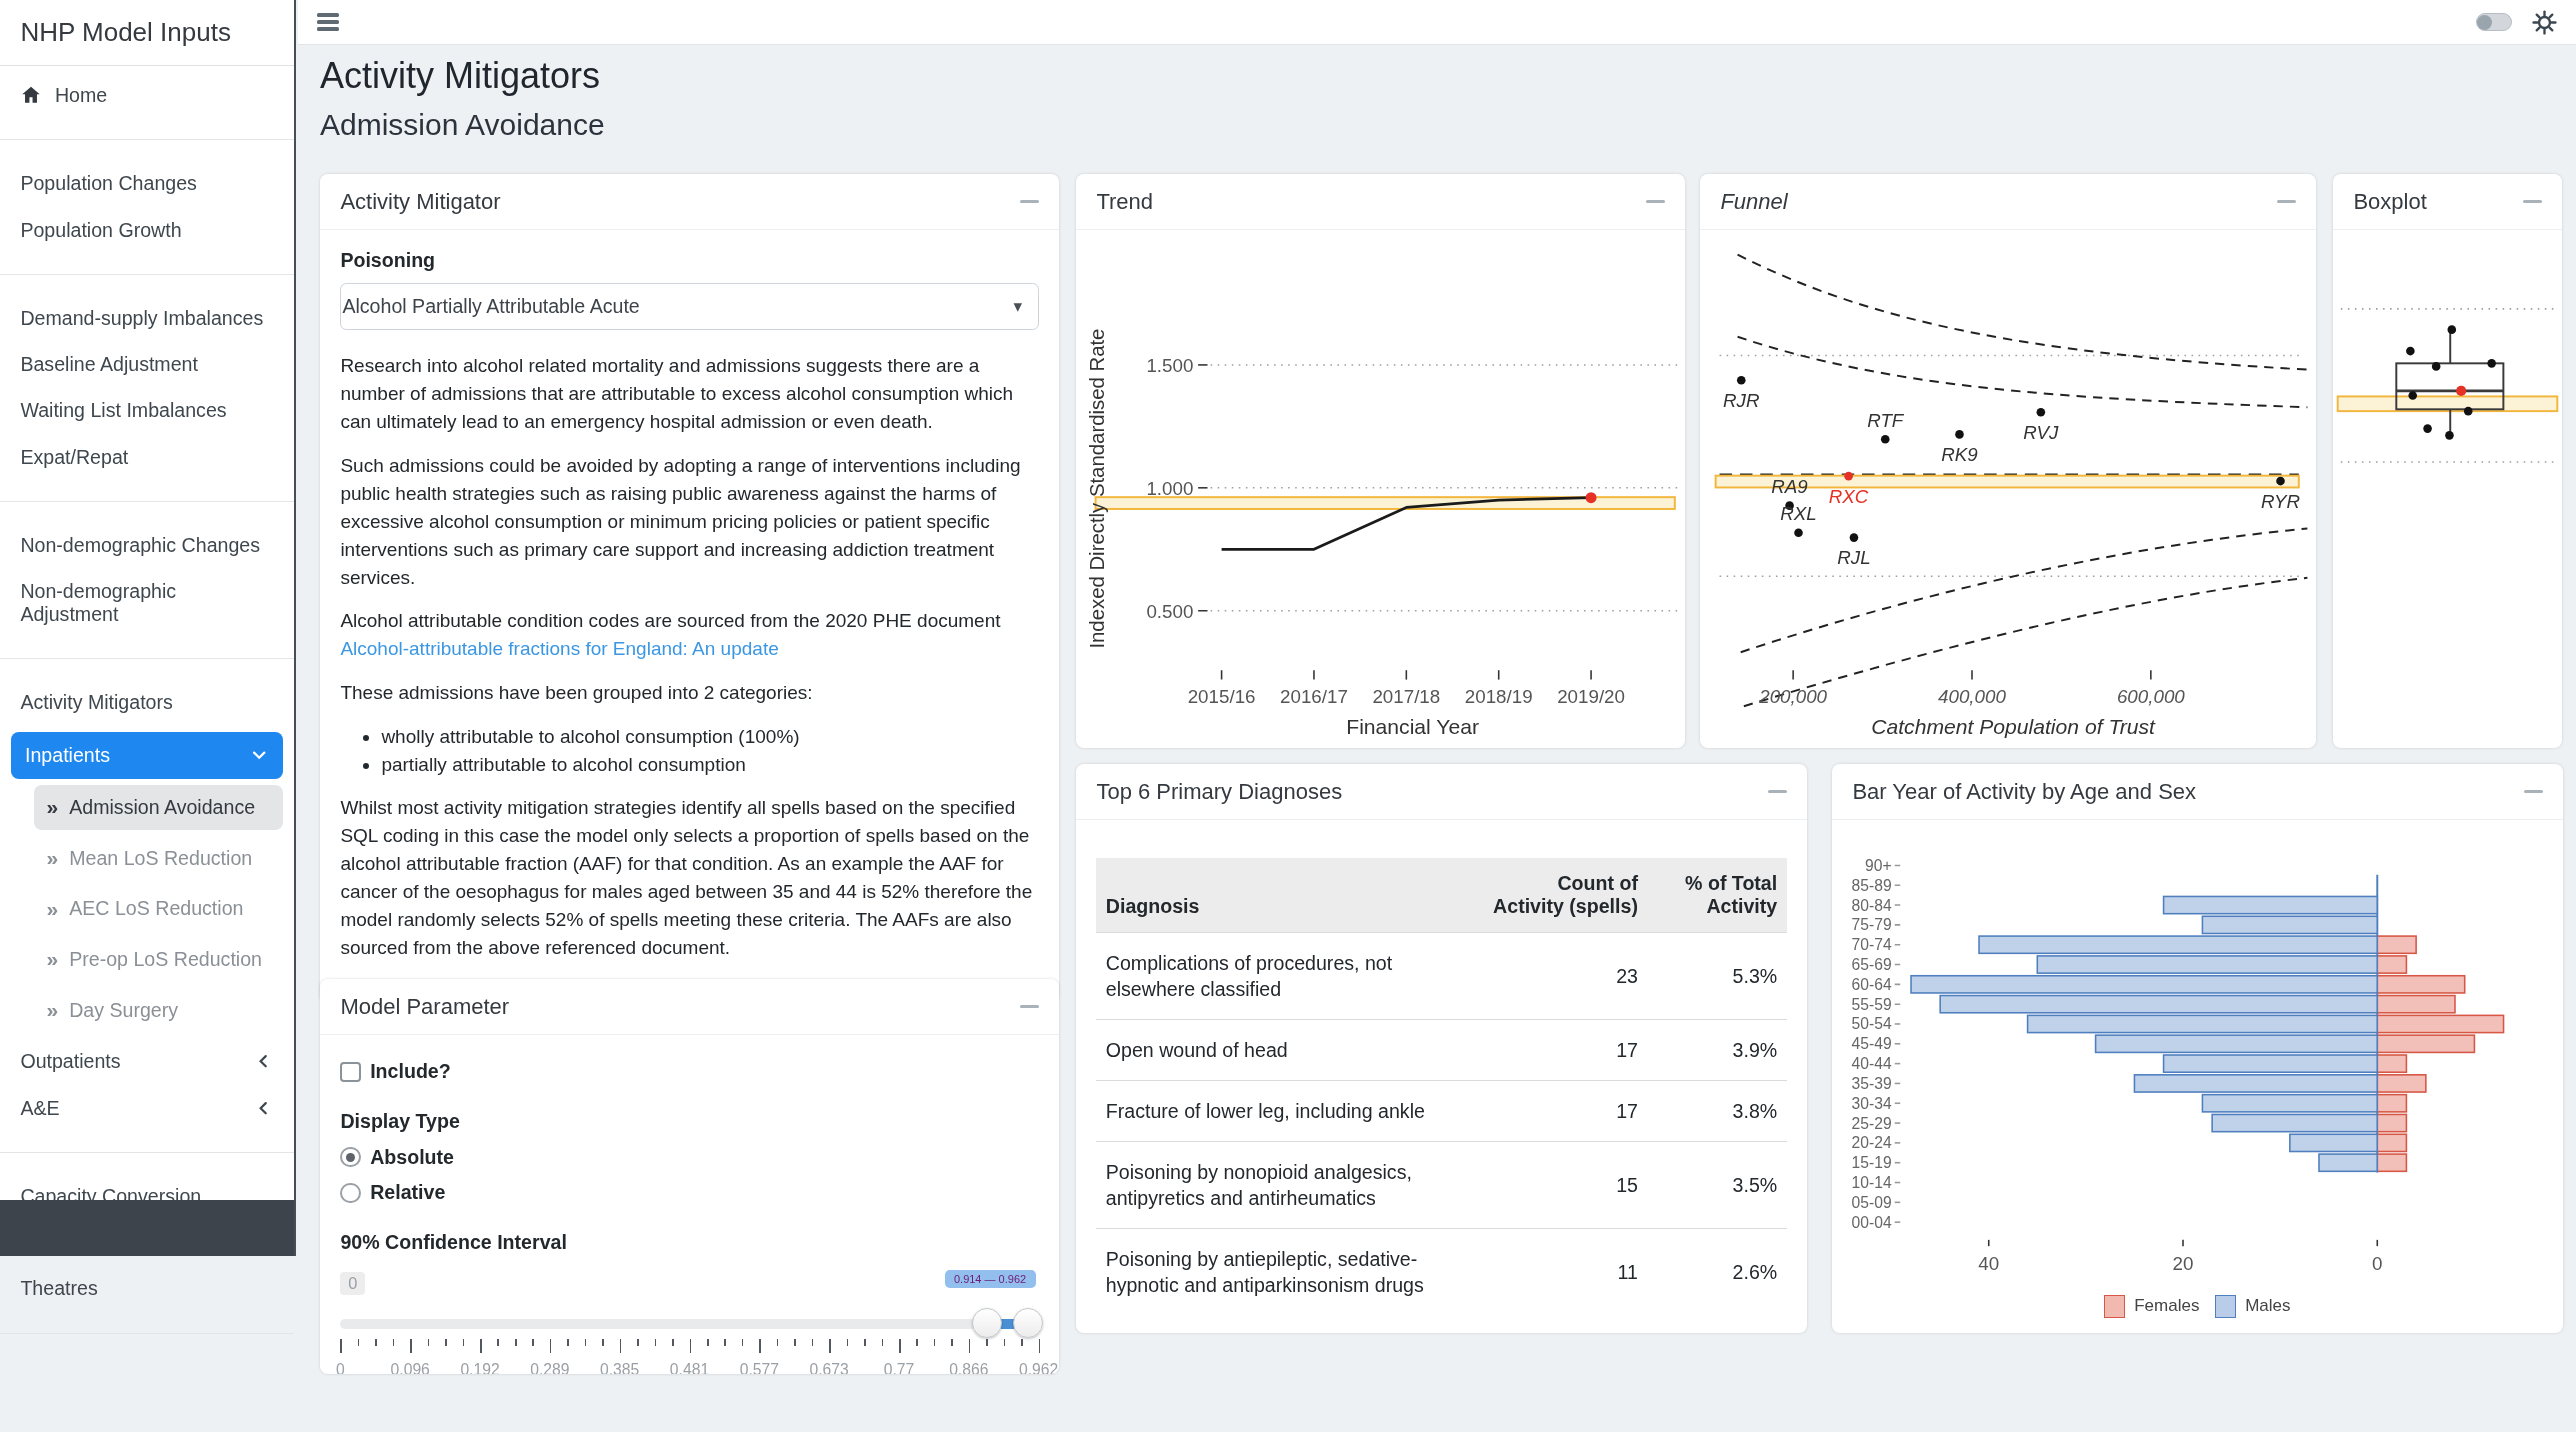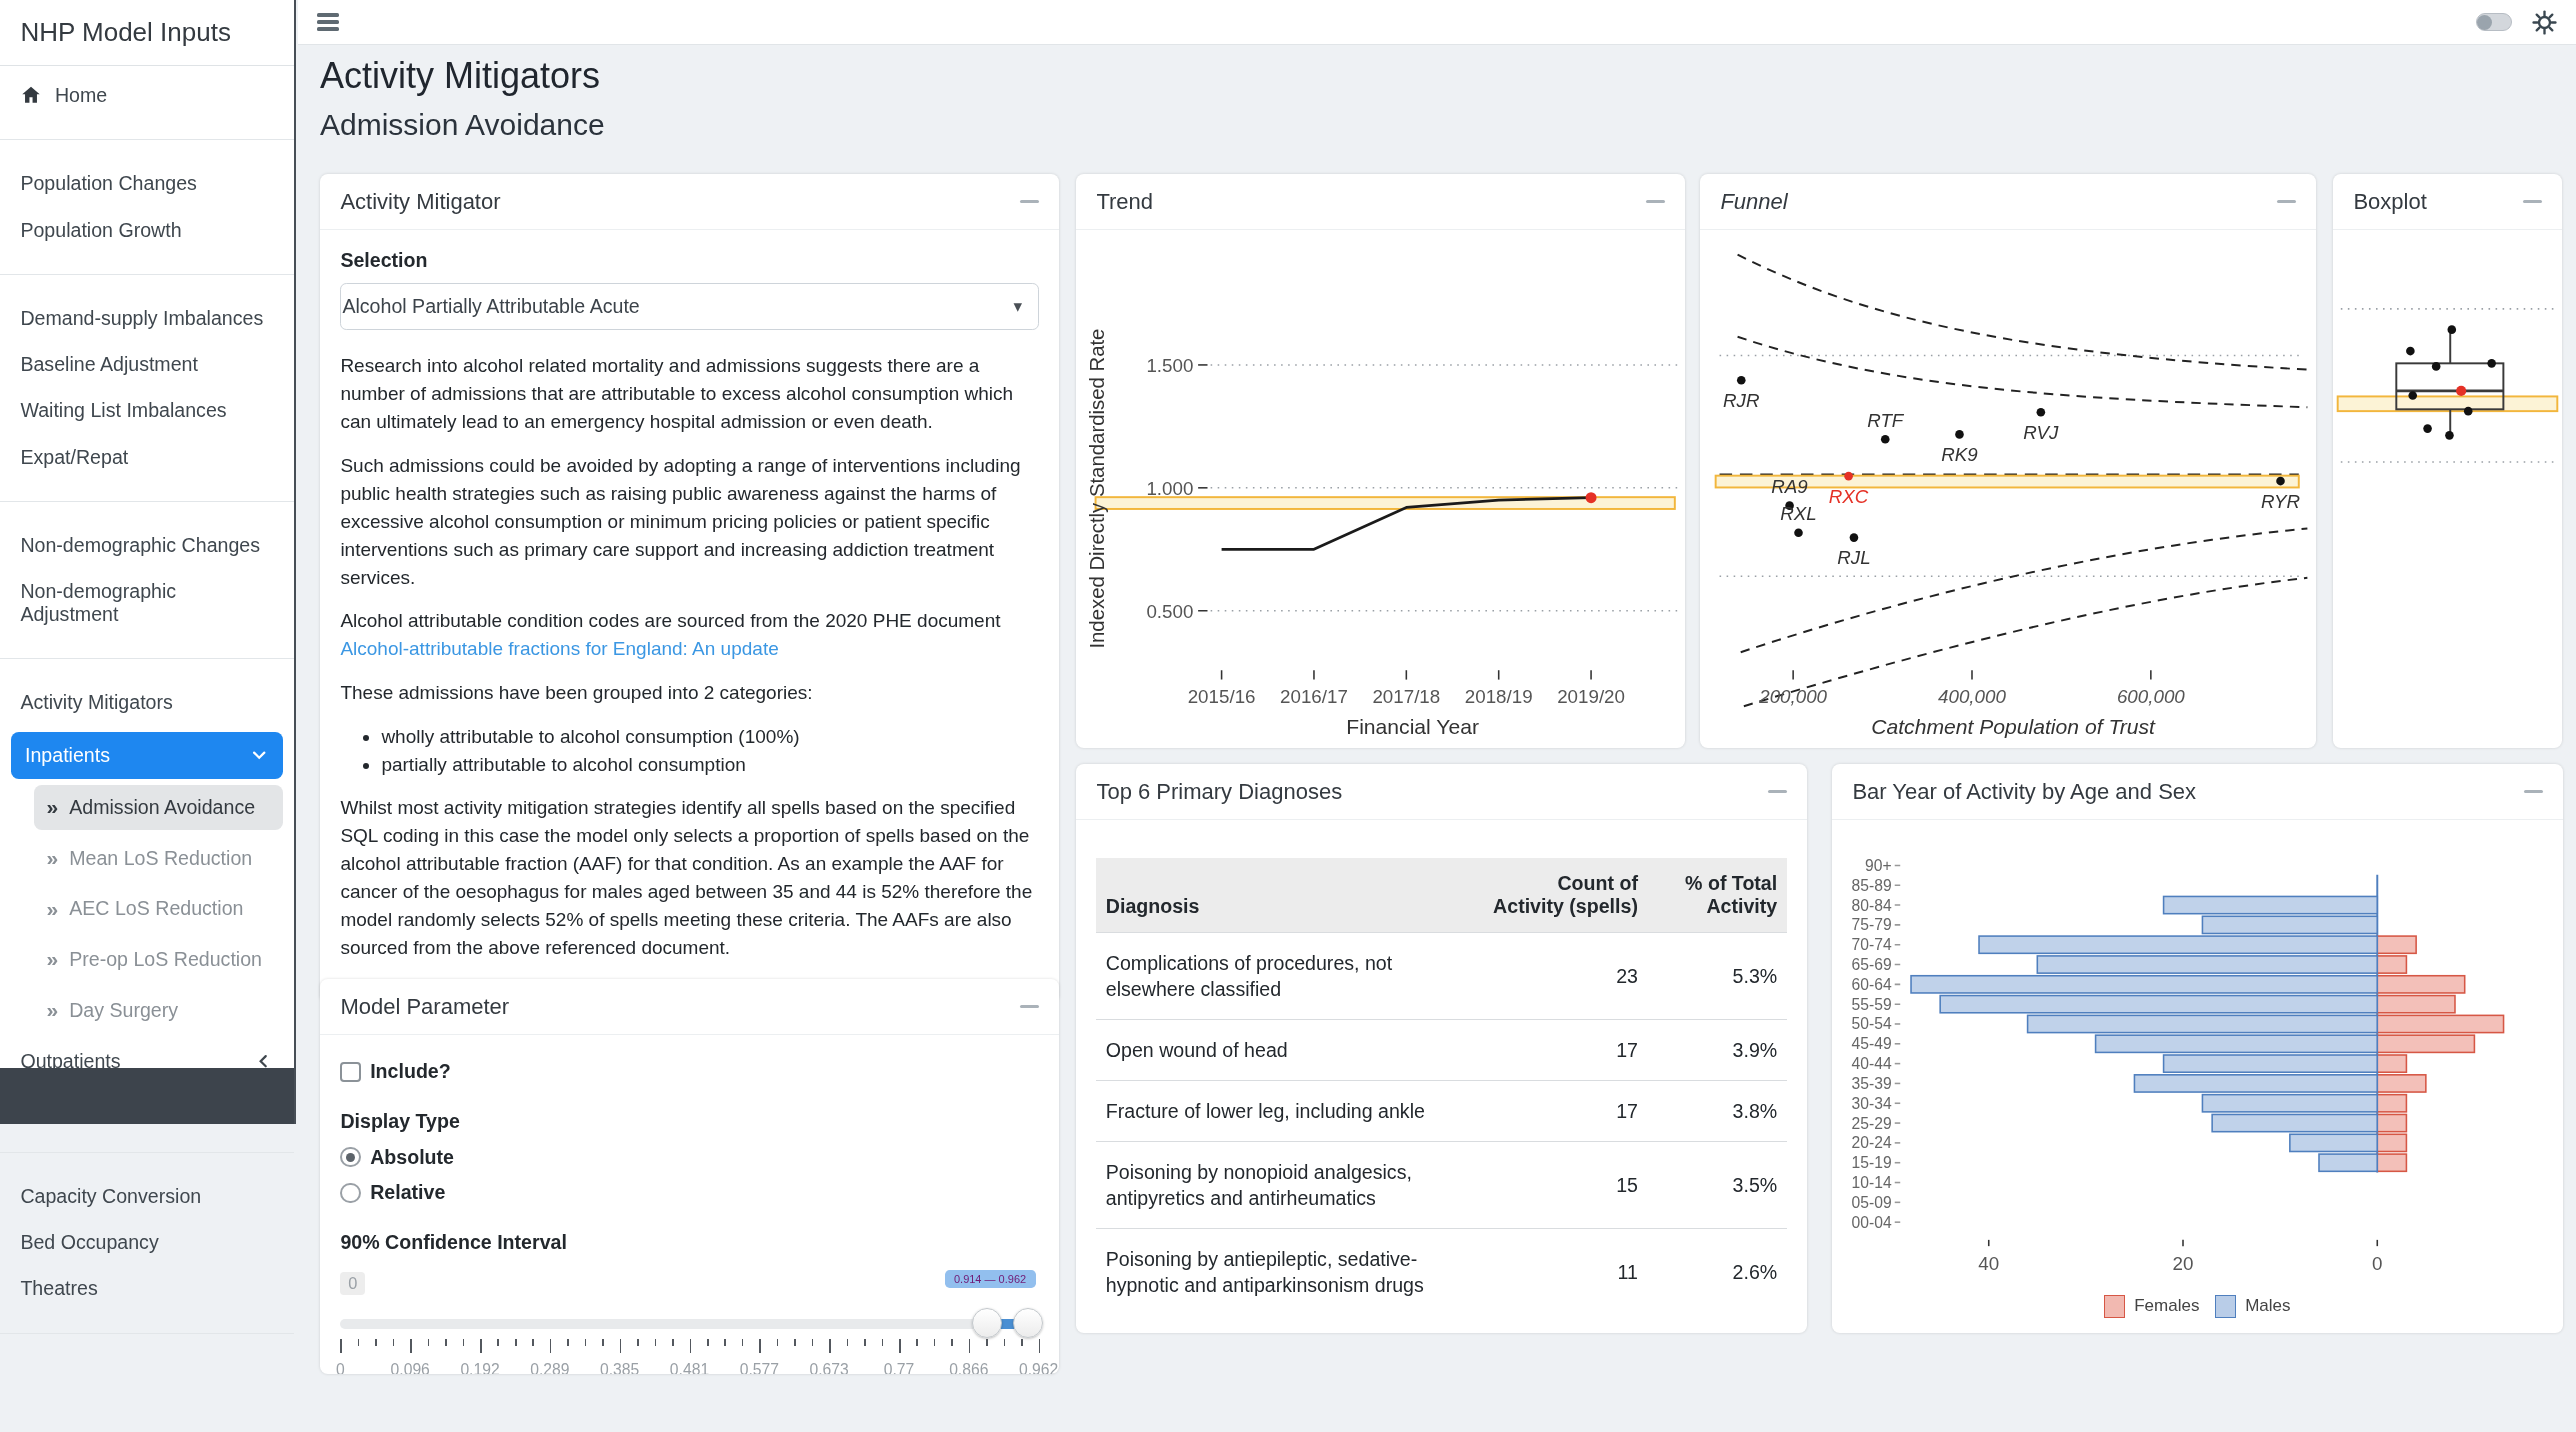--- a/index.html
+++ b/index.html
@@ -1,21 +1,21 @@
 <!DOCTYPE html>
 <html style="font-size:12.5px"><head>
 <meta charset="utf-8">
 <style>
   * { margin:0; padding:0; box-sizing:border-box; }
   html,body { width:2576px; height:1433px; overflow:hidden;
               font-family:"Liberation Sans","DejaVu Sans",sans-serif; background:#eef1f4; color:#23282d; }
   #app { position:relative; width:2576px; height:1433px; }
 
   
-  .sidebar { position:absolute; left:0; top:0; width:296px; height:1124px; background:#fff;
+  .sidebar { position:absolute; left:0; top:0; width:296px; height:1256px; background:#fff;
              border-right:2.3px solid #474e56; z-index:5; }
   .brand { padding:17px 20.4px; font-size:26px; color:#343a40; border-bottom:0.8px solid #dfe3e6; height:66px; }
   .side-menu { padding-top:6.3px; }
   .side-link { display:flex; align-items:center; padding:11.7px 20.4px; font-size:19.6px; color:#3f474e; cursor:pointer; }
   .side-link .lbl { flex:1; }
   .side-link.active { background:#1e87f0; color:#fff; border-radius:7.8px; margin:6.3px 11px; padding:11.7px 14px; }
   .side-divider { border-top:0.8px solid #e2e6e9; margin:20.4px 0; }
   .sub-link { display:flex; align-items:center; margin:6.3px 11px 6.3px 34px; padding:10.2px 12.5px;
               color:#8a9096; font-size:19.6px; border-radius:7.8px; cursor:pointer; }
   .sub-link.active { background:#e3e5e7; color:#343a40; }
@@ -229,21 +229,21 @@
     <h1>Activity Mitigators</h1>
     <h2>Admission Avoidance</h2>
   </div>
 
   <section class="card" id="card-mitigator">
     <div class="card-head">
       <span>Activity Mitigator</span>
       <span class="minus"></span>
     </div>
     <div class="card-body card-text">
-      <div class="fld-label">Selection</div>
+      <div class="fld-label">Poisoning</div>
       <div class="select">
         <span>Alcohol Partially Attributable Acute</span>
         <span class="caret">▾</span>
       </div>
       <p>Research into alcohol related mortality and admissions suggests there are a number of admissions that are attributable to excess alcohol consumption which can ultimately lead to an emergency hospital admission or even death.</p>
       <p>Such admissions could be avoided by adopting a range of interventions including public health strategies such as raising public awareness against the harms of excessive alcohol consumption or minimum pricing policies or patient specific interventions such as primary care support and increasing addiction treatment services.</p>
       <p><span>Alcohol attributable condition codes are sourced from the 2020 PHE document </span><a>Alcohol-attributable fractions for England: An update</a></p>
       <p>These admissions have been grouped into 2 categories:</p>
       <ul>
         <li>wholly attributable to alcohol consumption (100%)</li>

